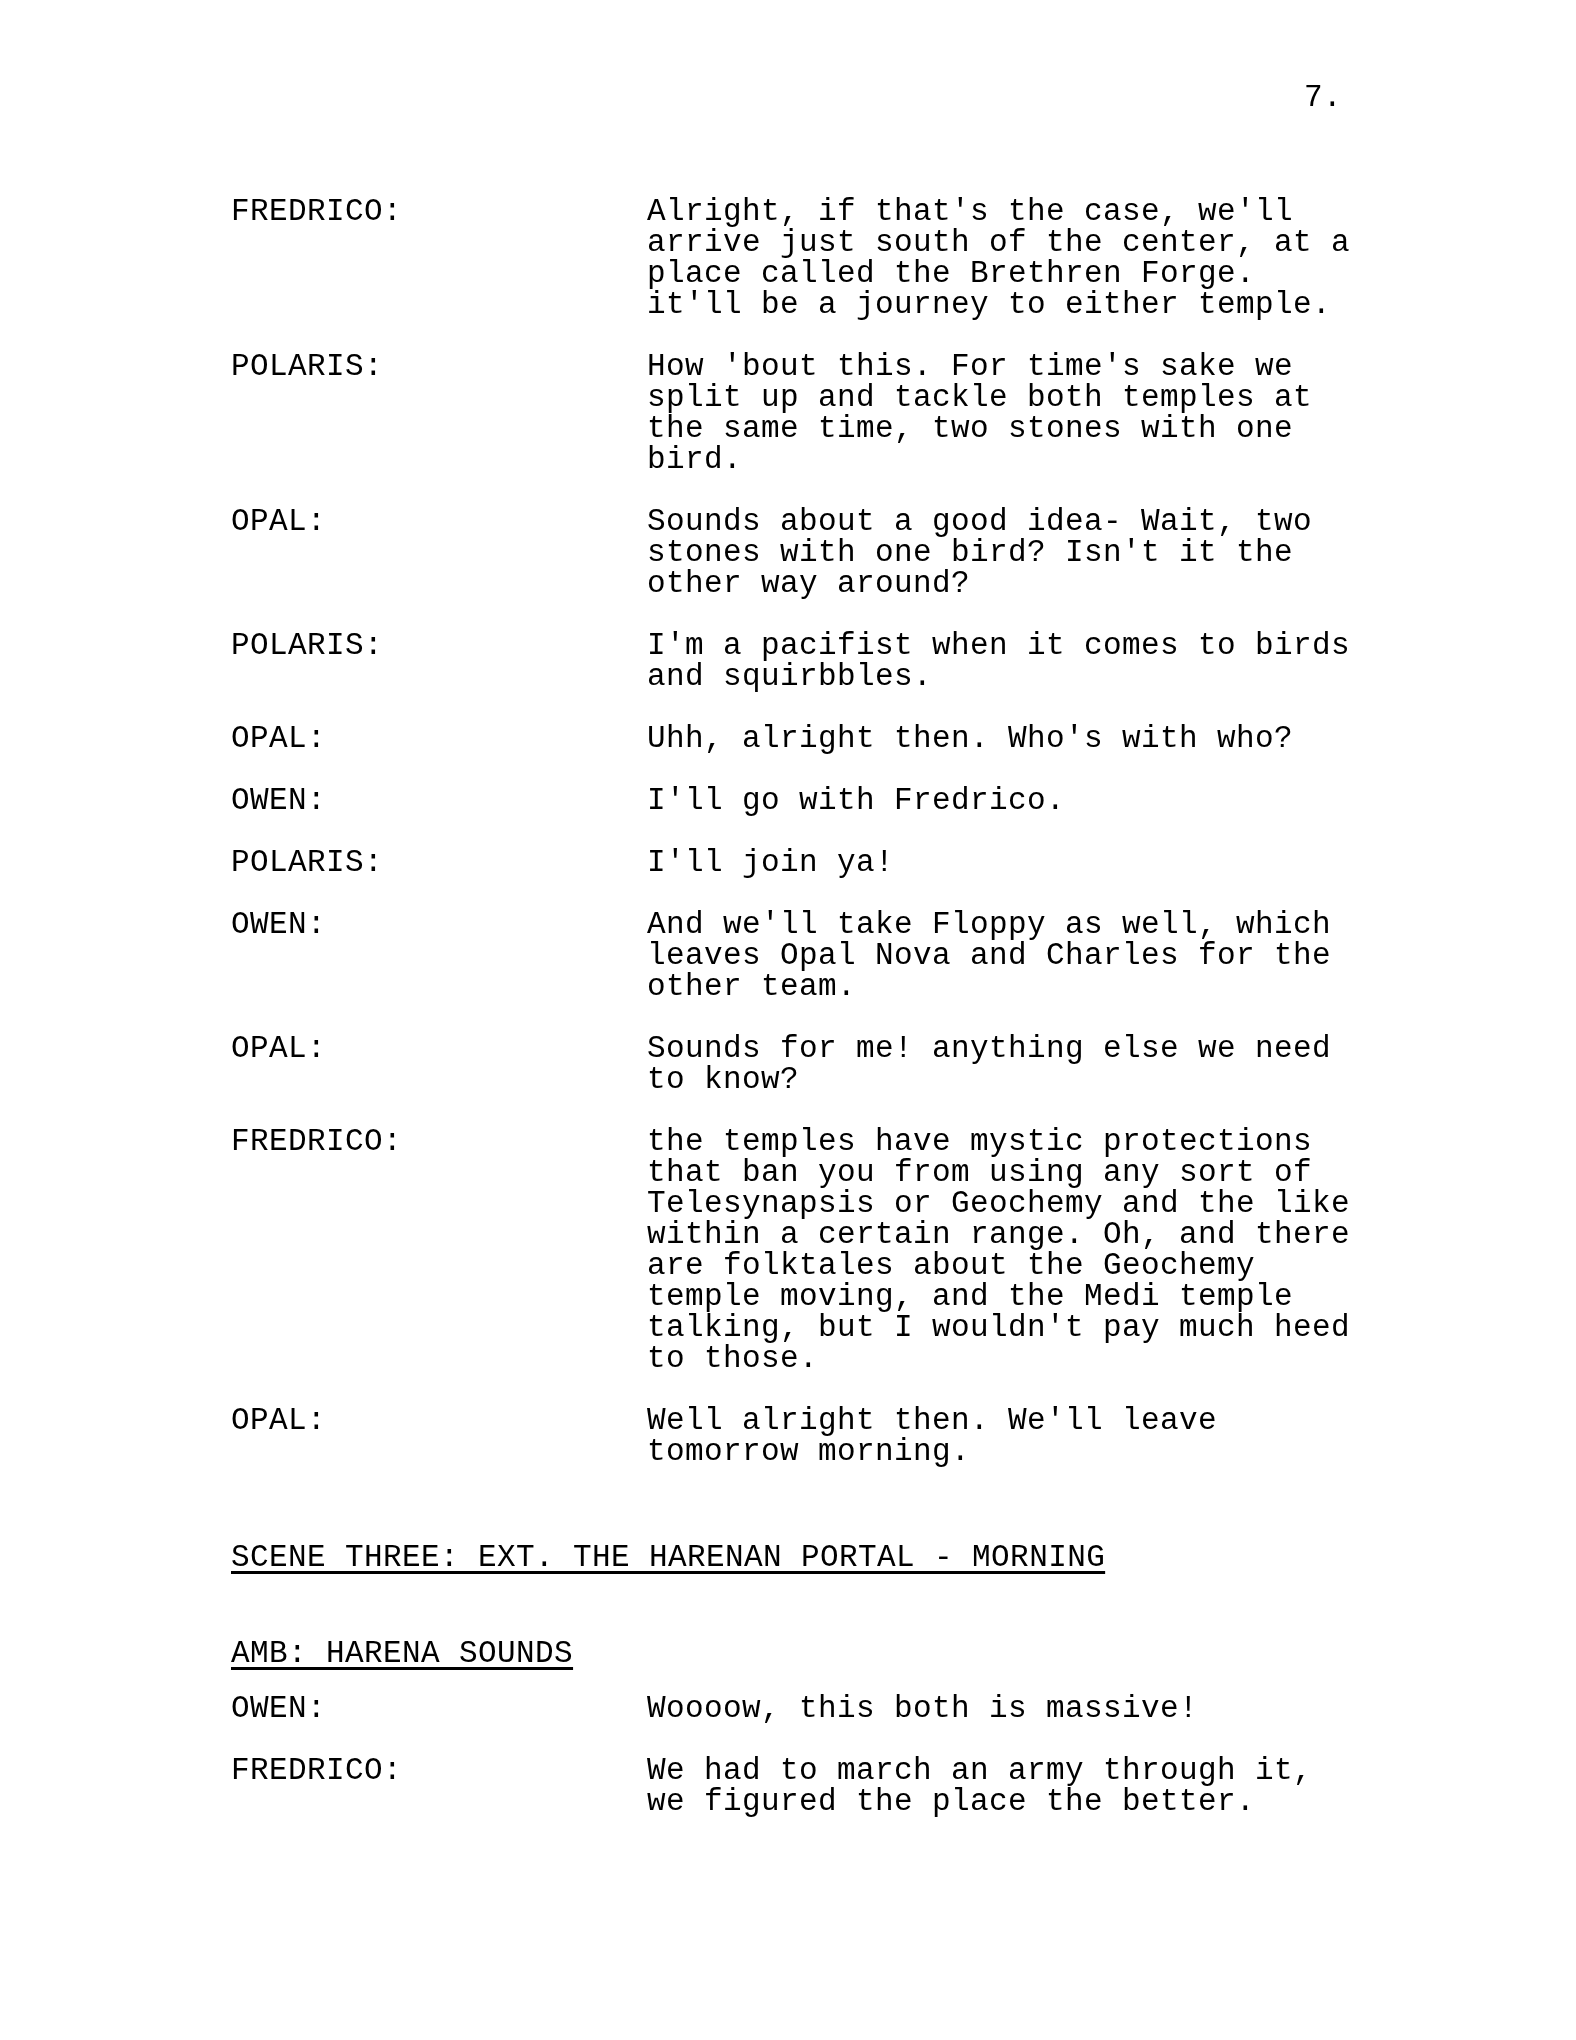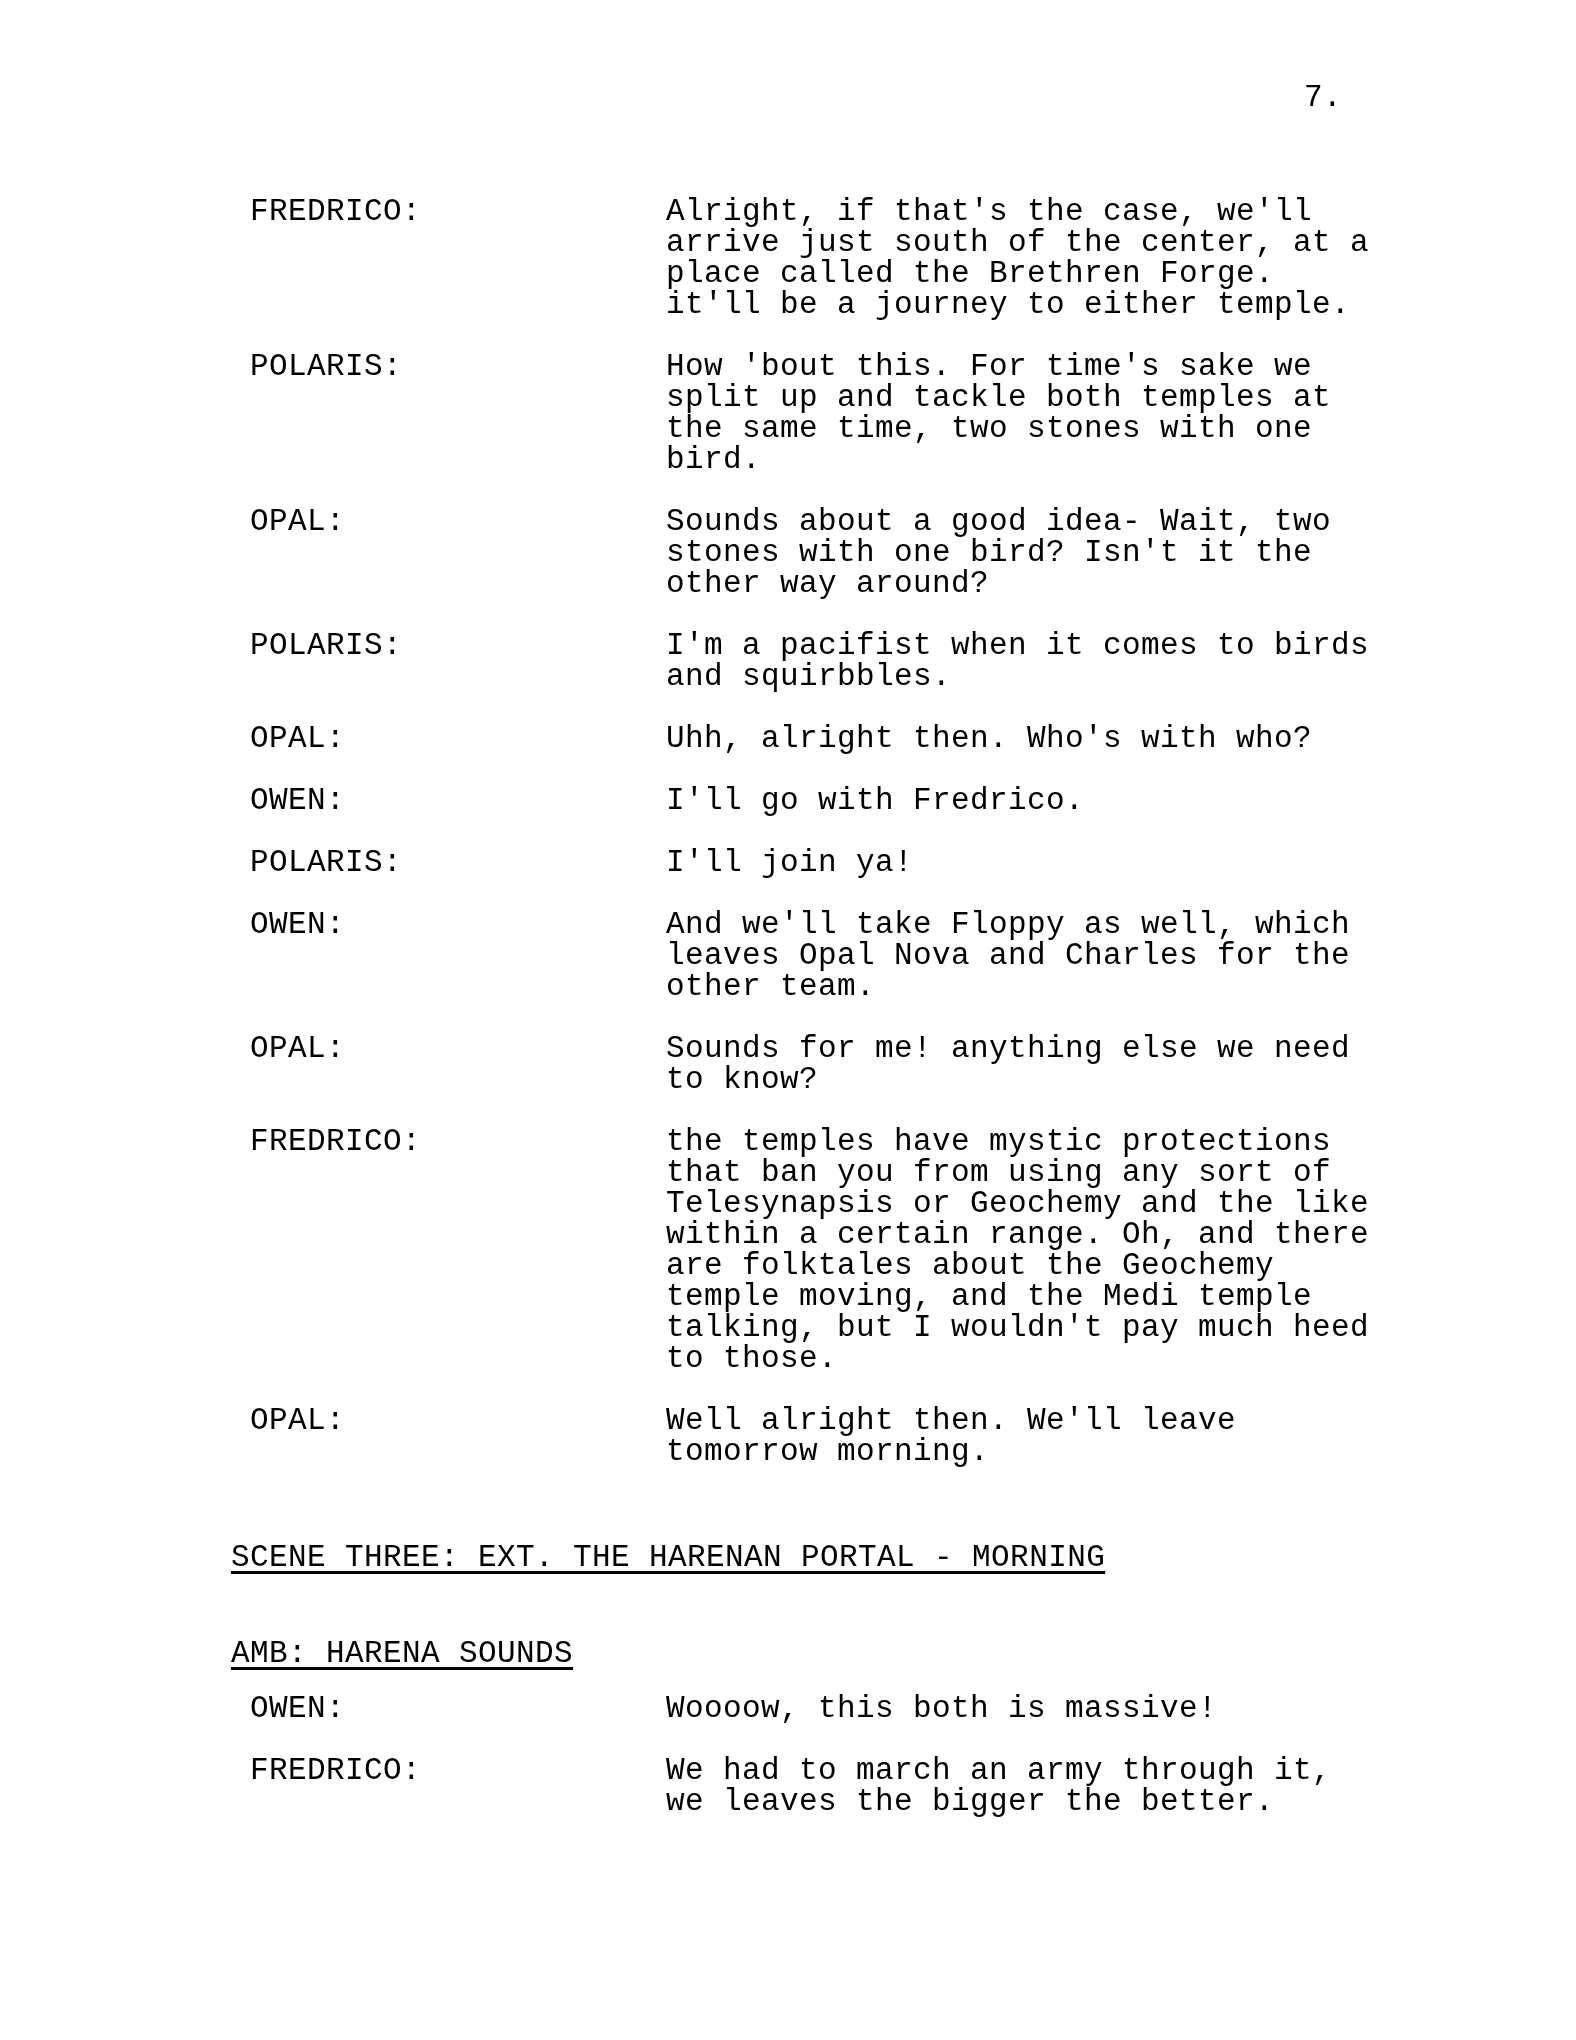--- a/index.html
+++ b/index.html
@@ -30,21 +30,20 @@
     width: 1180px;
   }
   .block {
     display: flex;
     margin-bottom: 31px;
   }
   .speaker {
     flex: none;
     width: 416px;
     white-space: nowrap;
-    margin-left: 19px;
   }
   .dialogue {
     flex: none;
     width: 760px;
     white-space: pre-line;
   }
   .scene-heading {
     margin-top: 75px;
     margin-bottom: 0;
     font-weight: normal;
@@ -151,17 +150,17 @@
     <div class="sound-cue">AMB: HARENA SOUNDS</div>
 
     <div class="block">
       <div class="speaker">OWEN:</div>
       <div class="dialogue">Woooow, this both is massive!</div>
     </div>
 
     <div class="block">
       <div class="speaker">FREDRICO:</div>
       <div class="dialogue">We had to march an army through it,
-we leaves the bigger the better.</div>
+we figured the place the better.</div>
     </div>
 
   </div>
 </div>
 
 </body></html>

